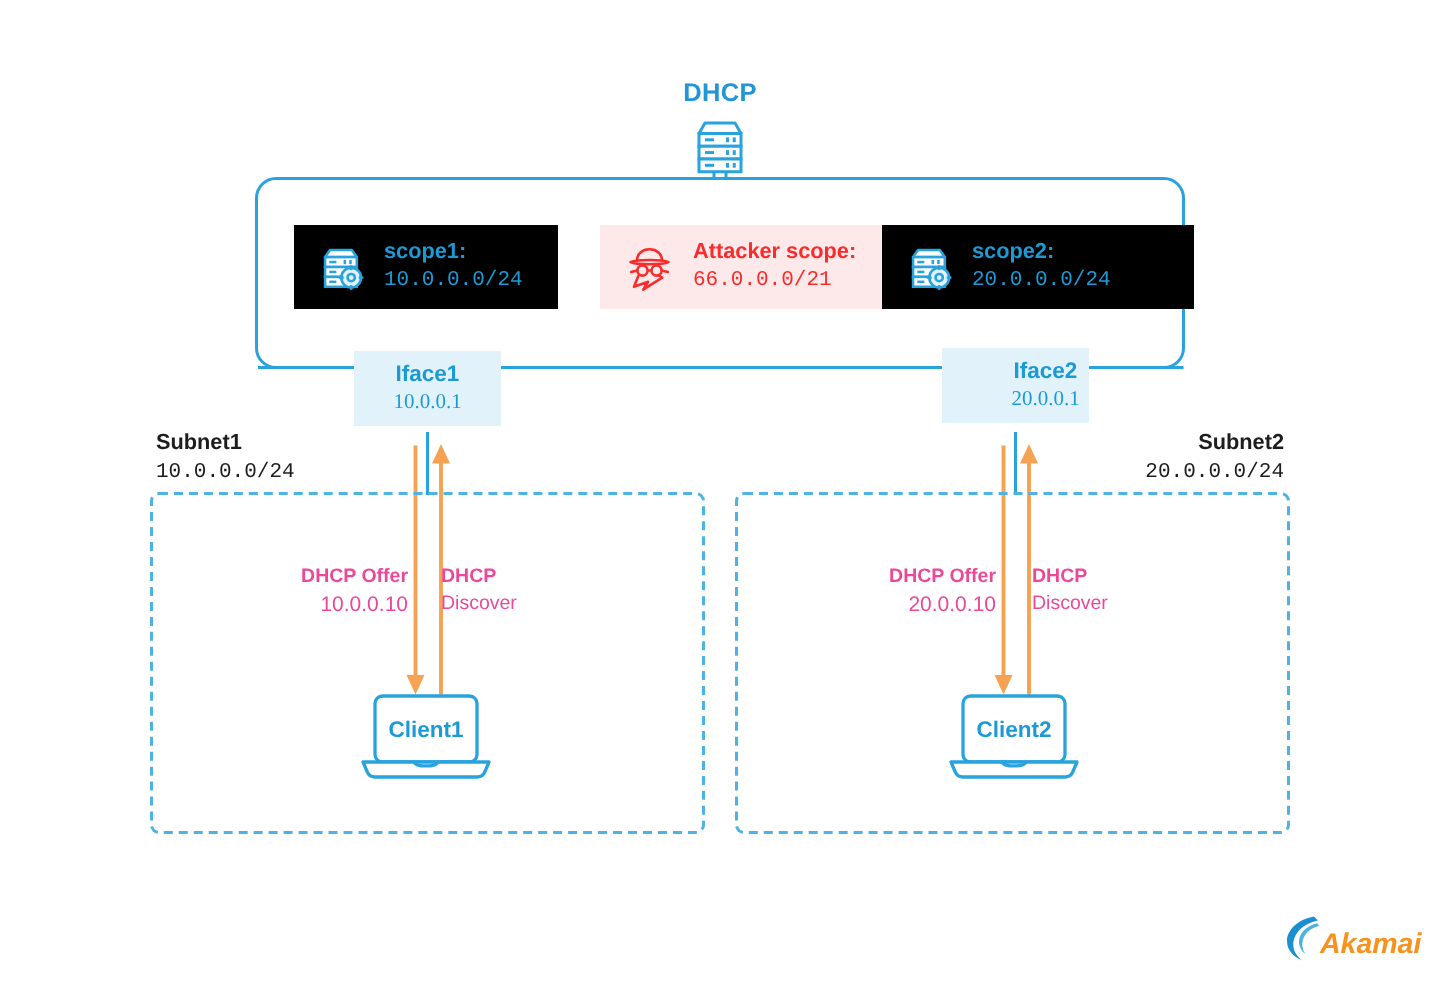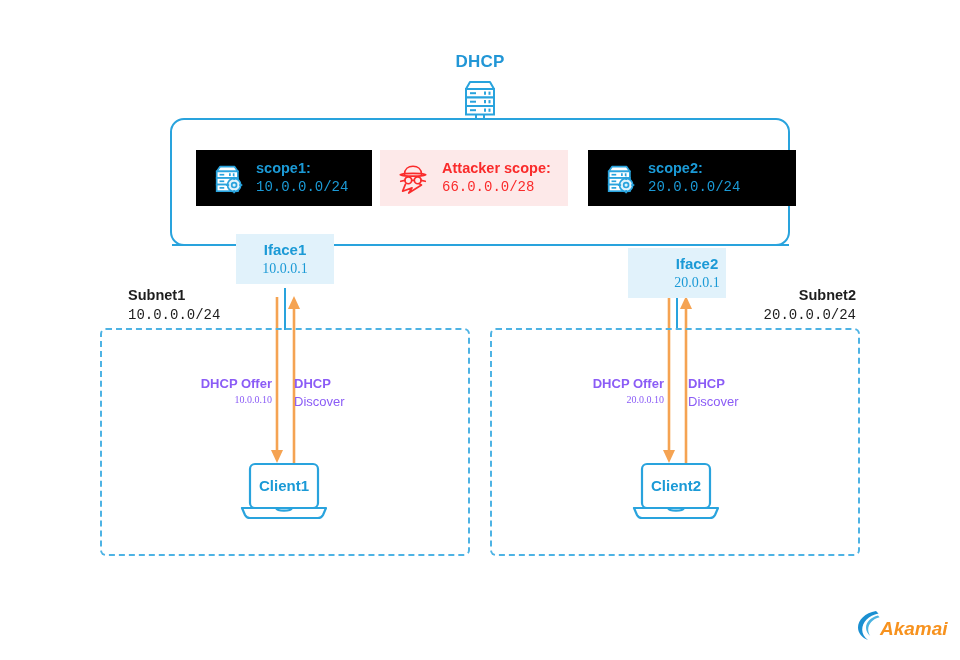--- a/index.html
+++ b/index.html
@@ -66,21 +66,21 @@
   }
   .scope-text .cidr {
     font-family: "Liberation Mono", "DejaVu Sans Mono", monospace;
     display: block;
     font-size: 14px;
   }
   .c-blue .lbl, .c-blue .cidr { color: #1b9ad6; }
   .c-red  .lbl, .c-red  .cidr { color: #fa2b2b; }
 
   .scope1 { left: 196px; top: 150px; width: 176px; }
-  .scopeA { left: 380px; top: 150px; width: 188px; }
+  .scopeA { left: 400px; top: 150px; width: 204px; }
   .scope2 { left: 588px; top: 150px; width: 208px; }
 
   
   .iface {
     width: 98px; height: 50px;
     background: #e1f2fb;
     box-sizing: border-box;
     display: flex;
     flex-direction: column;
     align-items: center;
@@ -91,66 +91,66 @@
     font-size: 15px;
     font-weight: bold;
     color: #1b9ad6;
   }
   .iface .ip {
     font-family: Liberation Serif, serif;
     font-size: 14px;
     color: #1b9ad6;
   }
   .iface1 { left: 236px; top: 234px; }
-  .iface2 { left: 628px; top: 248px; padding-left: 40px; }
+  .iface2 { left: 628px; top: 232px; padding-left: 40px; }
 
   
   .subnet-label {
     line-height: 1.35;
     white-space: nowrap;
   }
   .subnet-label .nm {
     font-size: 14.5px;
     font-weight: bold;
     color: #1d1d1d;
     display: block;
   }
   .subnet-label .cidr {
     font-family: "Liberation Mono", "DejaVu Sans Mono", monospace;
     font-size: 14px;
     color: #1d1d1d;
     display: block;
   }
-  .sub1-label { left: 104px; top: 286px; text-align: left; margin-left: 24px; }
+  .sub1-label { left: 104px; top: 286px; text-align: left; }
   .sub2-label { left: 706px; top: 286px; width: 150px; text-align: right; }
 
   
   .subnet-box {
     border: 2px dashed #4eb3e4;
     border-radius: 6px;
     box-sizing: border-box;
     top: 328px;
     width: 370px;
     height: 228px;
   }
   .sub1-box { left: 100px; }
   .sub2-box { left: 490px; }
 
   
   .flow {
     font-size: 13px;
     line-height: 1.35;
-    color: #8b5cf6;
+    color: #ec4899;
     white-space: nowrap;
   }
   .flow .l1 { display: block; font-weight: bold; }
   .flow .l2 {
     display: block;
-    font-family: Liberation Serif, serif;
-    font-size: 10px;
+    font-family: Liberation Sans, sans-serif;
+    font-size: 14px;
   }
   .flow .l2b { display: block; font-weight: normal; }
 
   .offer1 { left: 168px; top: 375px; width: 104px; text-align: right; }
   .disc1  { left: 294px; top: 375px; text-align: left; }
   .offer2 { left: 560px; top: 375px; width: 104px; text-align: right; }
   .disc2  { left: 688px; top: 375px; text-align: left; }
 
   
   .client { width: 92px; height: 58px; }
@@ -263,21 +263,21 @@
         <circle cx="13" cy="19.5" r="3.6" fill="none" stroke="#fa2b2b" stroke-width="1.8"></circle>
         <circle cx="23" cy="19.5" r="3.6" fill="none" stroke="#fa2b2b" stroke-width="1.8"></circle>
         <line x1="16.6" y1="19.5" x2="19.4" y2="19.5" stroke="#fa2b2b" stroke-width="1.8"></line>
         <path d="M9.4 19.5 L5 20.5" fill="none" stroke="#fa2b2b" stroke-width="1.8" stroke-linecap="round"></path>
         <path d="M26.6 19.5 L31 20.5" fill="none" stroke="#fa2b2b" stroke-width="1.8" stroke-linecap="round"></path>
         <path d="M10 23.5 L7 31 L17 27.5 L13.5 33 L27 24.5 L24.5 23" fill="none" stroke="#fa2b2b" stroke-width="1.8" stroke-linejoin="round" stroke-linecap="round"></path>
       </svg>
     </span>
     <span class="scope-text">
       <span class="lbl">Attacker scope:</span>
-      <span class="cidr">66.0.0.0/28</span>
+      <span class="cidr">66.0.0.0/21</span>
     </span>
   </div>
 
   <div class="abs scope scope-blue scope2 c-blue">
     <span>
       <svg viewBox="0 0 34 34" width="32" height="32">
         <path d="M5 10 L8.5 5 L24 5 L27.5 10 Z" fill="#ffffff" stroke="#29a3dd" stroke-width="1.8" stroke-linejoin="round"></path>
         <rect x="5" y="10" width="22.5" height="7" fill="#ffffff" stroke="#29a3dd" stroke-width="1.8"></rect>
         <rect x="5" y="17" width="22.5" height="7" fill="#ffffff" stroke="#29a3dd" stroke-width="1.8"></rect>
         <rect x="5" y="24" width="22.5" height="7" fill="#ffffff" stroke="#29a3dd" stroke-width="1.8"></rect>

